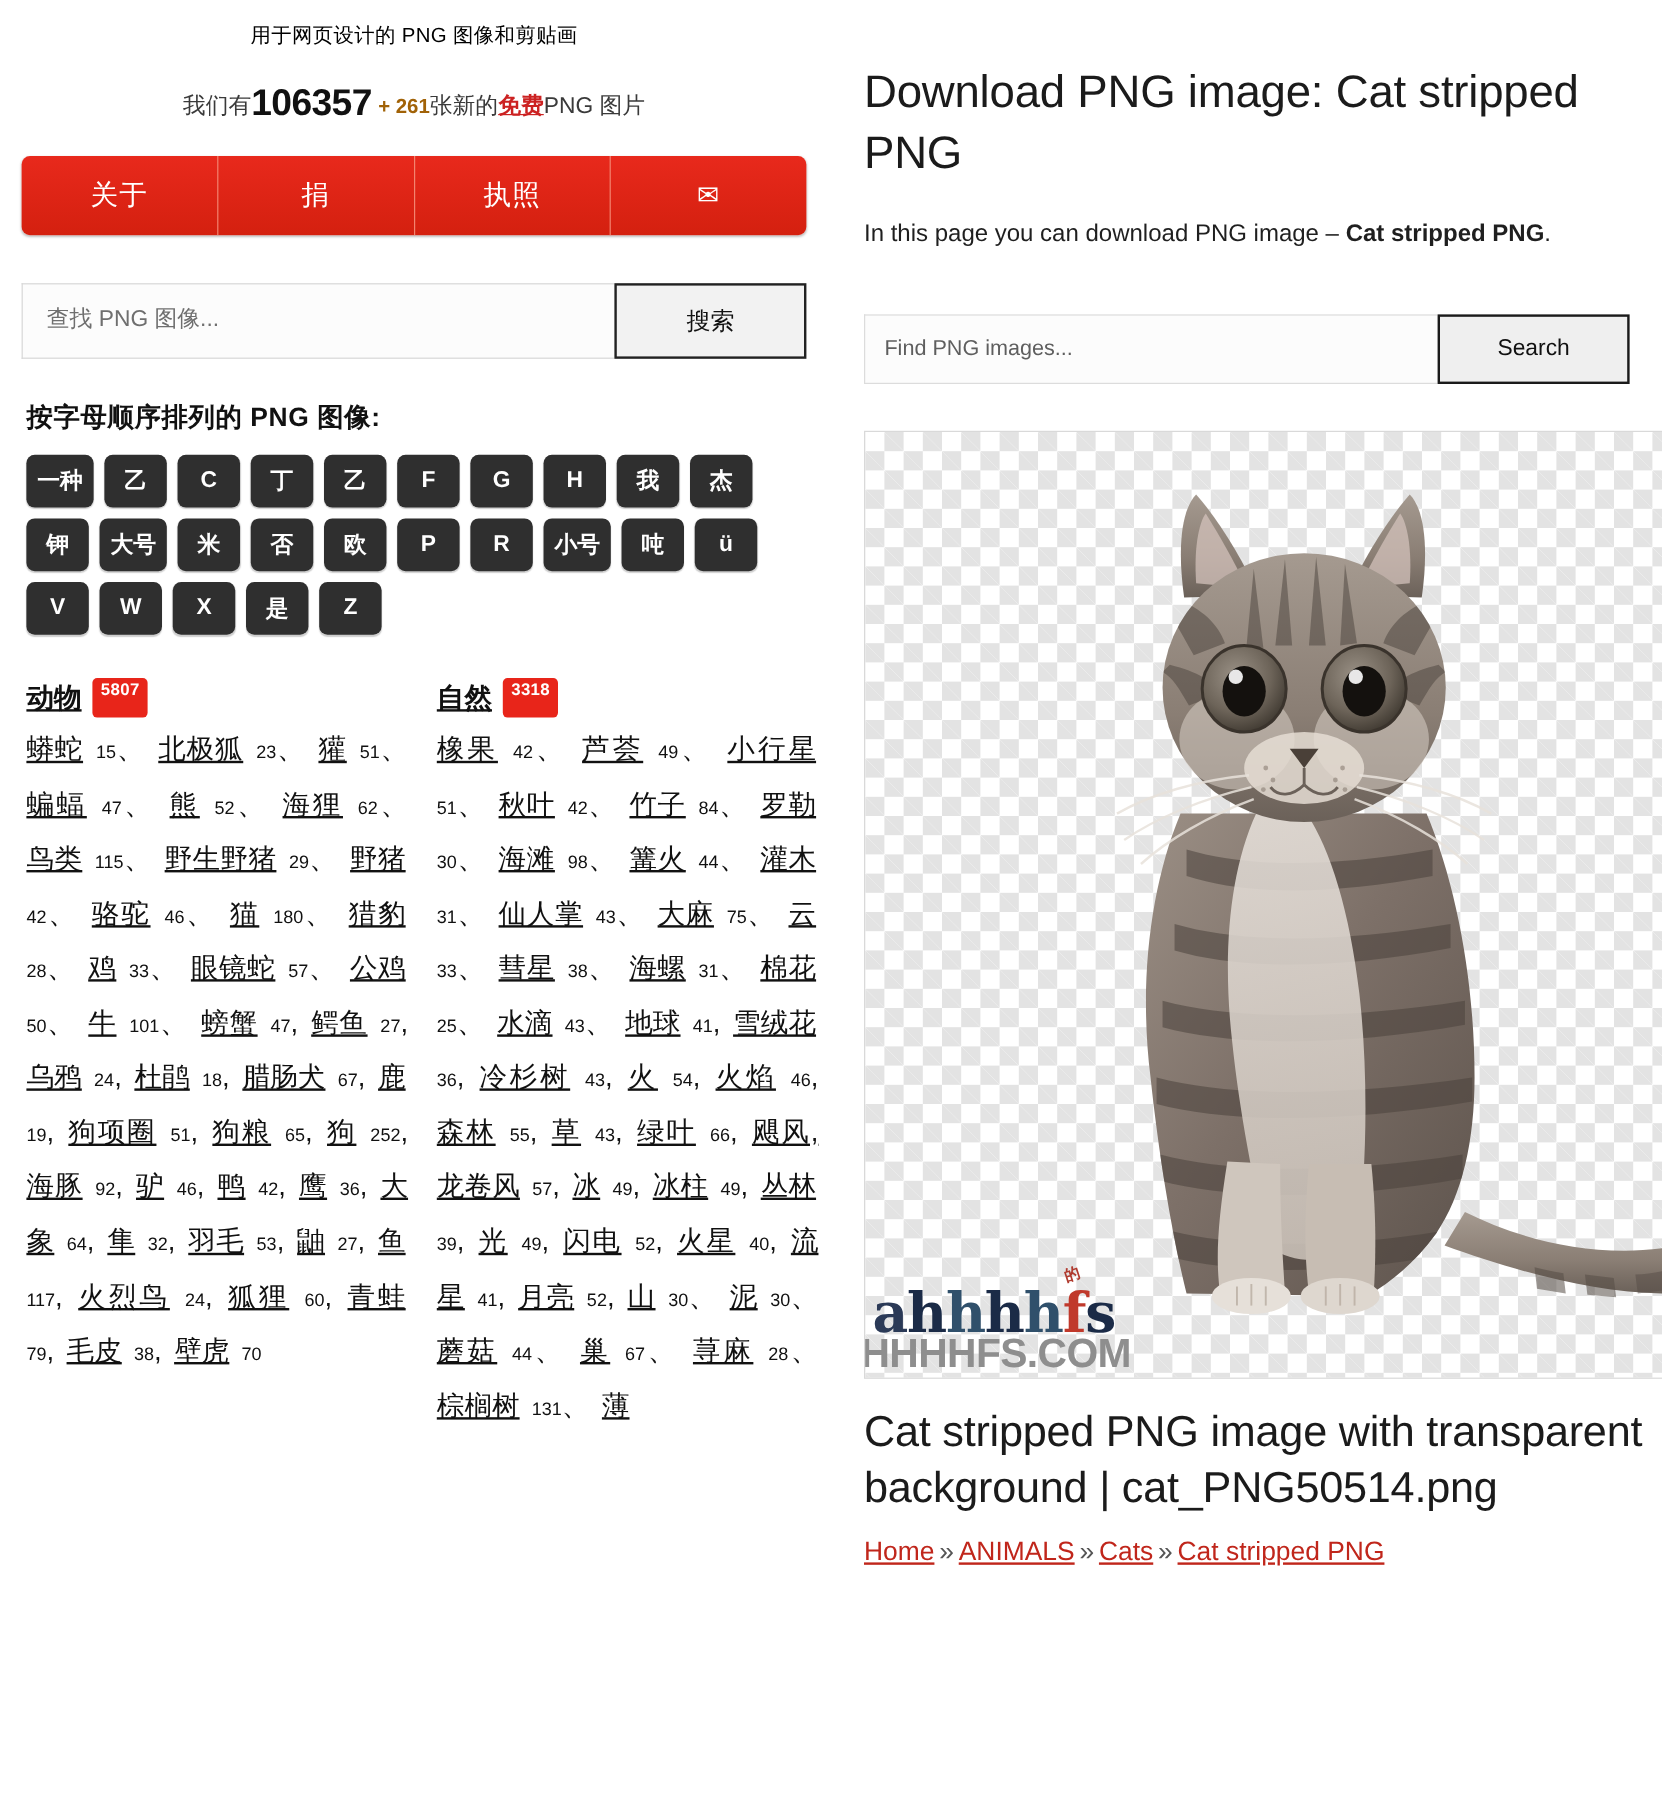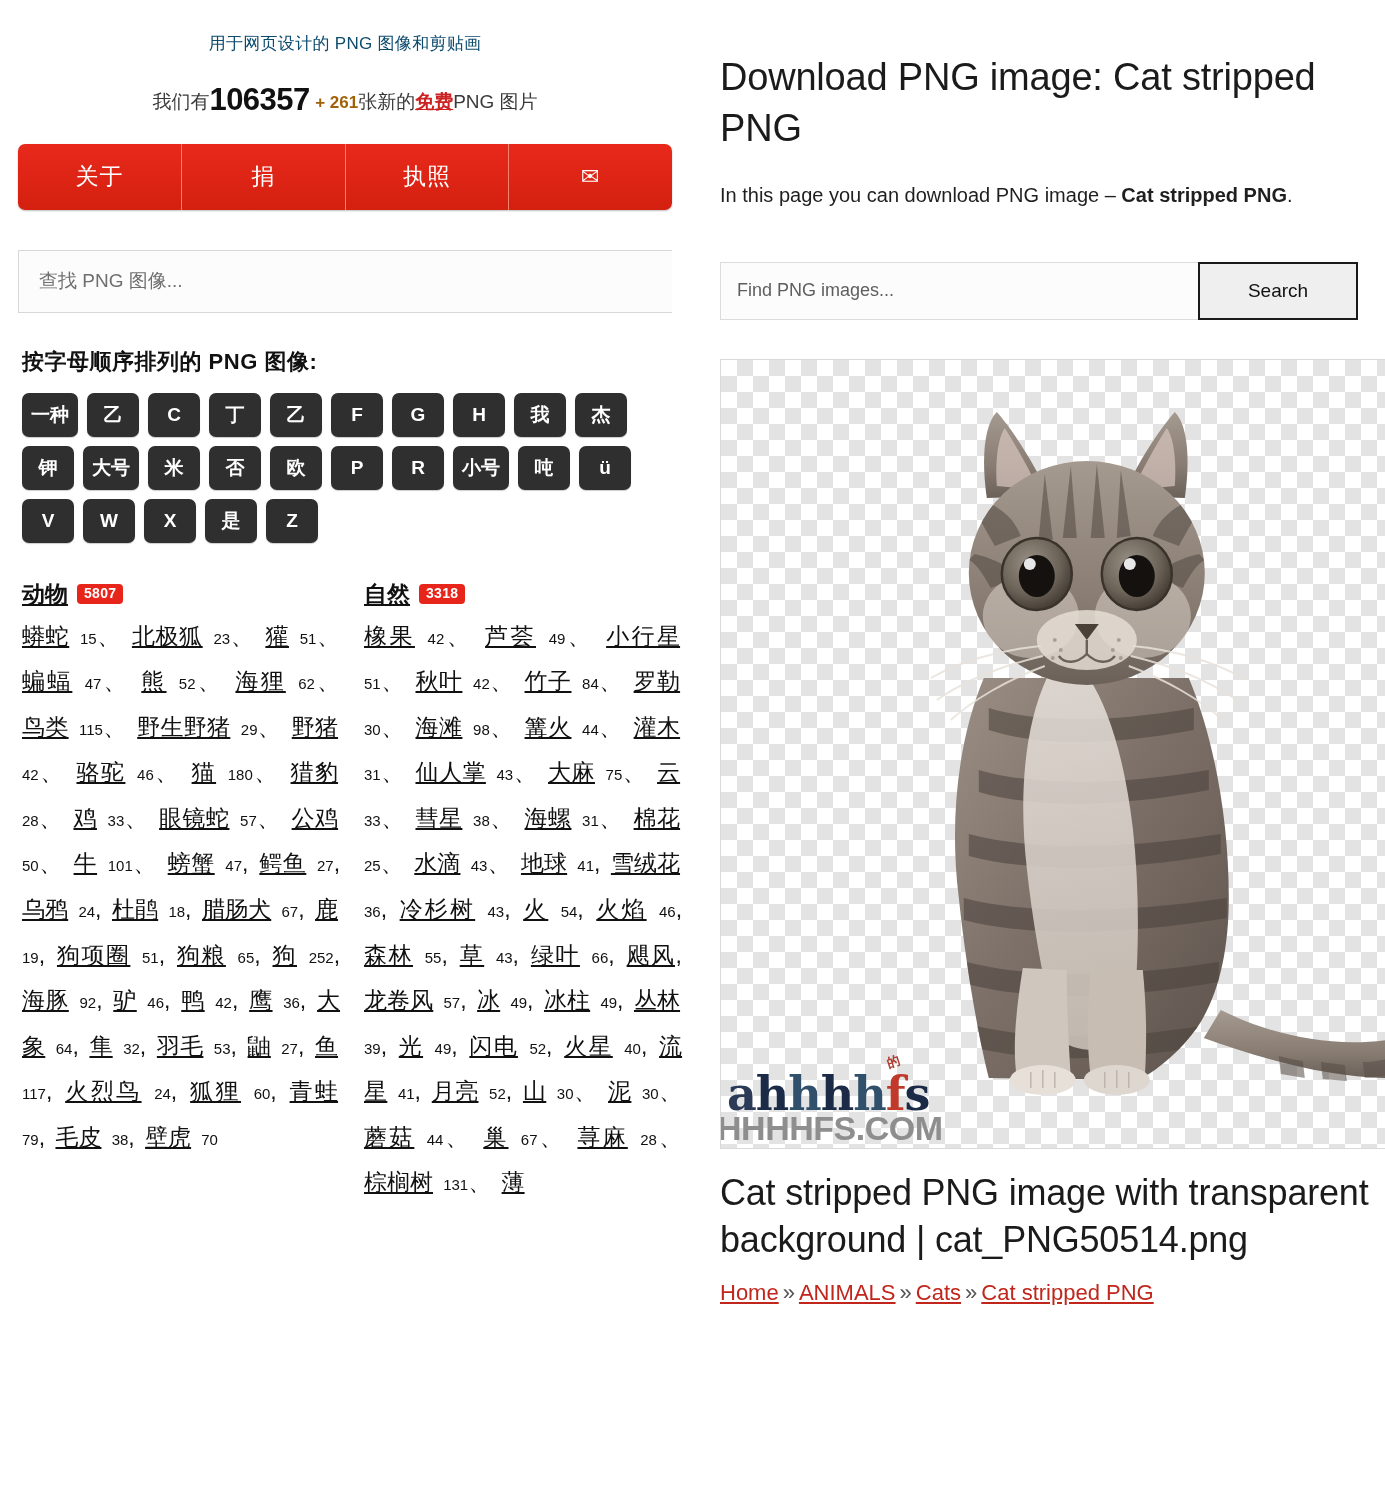--- a/index.html
+++ b/index.html
@@ -21,23 +21,23 @@
   .left-col {
     position: absolute;
     left: 0; top: 0;
     width: 690px;
     height: 1500px;
     padding: 0;
   }
   .tagline {
     text-align: center;
     font-size: 17px;
-    color: #0c4a6e;
+    color: #000000;
     letter-spacing: .3px;
-    margin: 32px 0 0 0;
+    margin: 18px 0 0 0;
     padding: 0 30px;
     line-height: 1.4;
   }
   .counter {
     text-align: center;
     font-size: 19px;
     color: #3a3a3a;
     margin: 26px 0 0 0;
     white-space: nowrap;
   }
@@ -166,21 +166,21 @@
     font-weight: bold;
     color: #111;
     text-decoration: underline;
     cursor: pointer;
   }
   .cat-head .cat-badge {
     background: #e8251a;
     color: #fff;
     font-size: 14px;
     font-weight: bold;
-    padding: 2px 7px 3px 7px;
+    padding: 2px 7px 16px 7px;
     border-radius: 4px;
     line-height: 1.1;
     letter-spacing: .3px;
   }
   .cat-links {
     font-size: 23px;
     color: #111;
     line-height: 1.98;
     text-align: justify;
     text-justify: inter-character;
@@ -370,20 +370,21 @@
       <div class="nav-btn">
           <span>执照</span>
         </div>
       <div class="nav-btn">
           <span class="env">✉</span>
         </div>
     </div>
 
     <div class="search-row">
       <input class="search-input" type="text" placeholder="查找 PNG 图像..." style="">
+      <button class="search-btn">搜索</button>
     </div>
 
     <div class="alpha-title">按字母顺序排列的 PNG 图像:</div>
 
     <div class="alpha-grid">
       <div class="alpha-btn">一种</div>
       <div class="alpha-btn">乙</div>
       <div class="alpha-btn">C</div>
       <div class="alpha-btn">丁</div>
       <div class="alpha-btn">乙</div>

